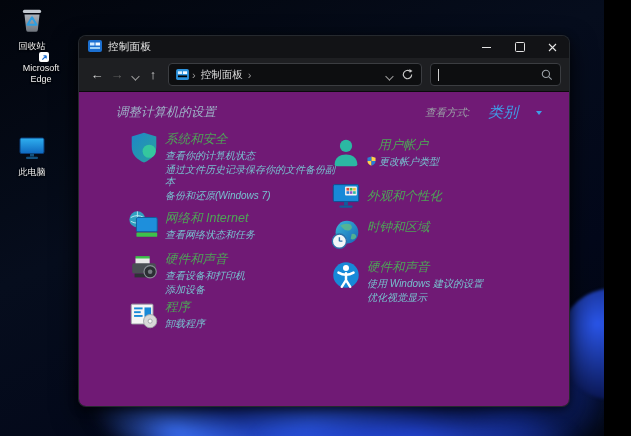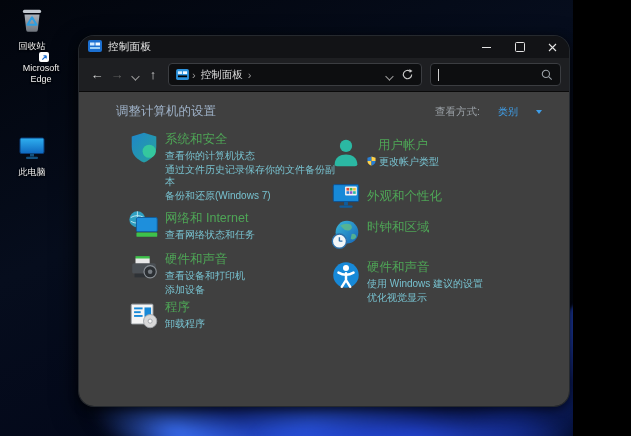--- a/index.html
+++ b/index.html
@@ -1,38 +1,38 @@
 <!DOCTYPE html>
 <html><head>
 <meta charset="utf-8">
 <style>
   html,body{margin:0;padding:0;background:#000;}
-  .stage{position:relative;width:541px;height:436px;overflow:hidden;
+  .stage{position:relative;width:604px;height:436px;overflow:hidden;
          font-family:"Liberation Sans","DejaVu Sans",sans-serif;
-         background:linear-gradient(155deg,#02050c 0%,#060d1d 40%,#03081a 72%,#02060f 100%);padding-left:32px;}
+         background:linear-gradient(155deg,#02050c 0%,#060d1d 40%,#03081a 72%,#02060f 100%);}
   
   .blob{position:absolute;pointer-events:none;}
   .blob.glow{left:90px;top:320px;width:480px;height:160px;background:radial-gradient(closest-side,#15278a,rgba(8,16,60,0));filter:blur(14px);}
   .blob.b1{left:140px;top:355px;width:340px;height:140px;background:radial-gradient(closest-side,#2e5df0,#16309e 65%,rgba(10,20,90,0));filter:blur(6px);transform:rotate(-8deg);}
   .blob.b2{left:410px;top:300px;width:210px;height:170px;background:radial-gradient(closest-side,#1b3fd4,rgba(10,18,80,0));filter:blur(8px);}
   .blob.b3{left:558px;top:288px;width:112px;height:112px;border-radius:50%;background:radial-gradient(circle at 35% 32%,#2a55e8,#0a1650 72%,#050a28);filter:blur(1.5px);}
   .blob.b4{left:88px;top:390px;width:180px;height:80px;background:radial-gradient(closest-side,#3d74ff,rgba(20,40,140,0));filter:blur(6px);transform:rotate(18deg);}
   .blob.b5{left:250px;top:408px;width:330px;height:60px;background:radial-gradient(closest-side,#2447d8,rgba(5,10,40,0));filter:blur(6px);}
 
   
   .dicon{position:absolute;width:58px;display:flex;flex-direction:column;align-items:center;gap:3px;cursor:default;}
   .dicon .lbl{font-size:9px;line-height:10.5px;color:#f2f2f2;text-align:center;text-shadow:0 1px 2px rgba(0,0,0,.95),0 0 2px rgba(0,0,0,.8);}
   .edge-logo{width:30px;height:30px;border-radius:50%;position:relative;
      background:radial-gradient(circle at 64% 36%,#8ff5c9 0%,rgba(140,245,200,0) 42%),
                 conic-gradient(from 150deg at 50% 55%,#2bd8a0,#1aa7e8 25%,#0b50c8 55%,#1470d4 78%,#2bd8a0);}
   .shortcut-badge{position:absolute;left:-2px;bottom:-2px;width:10px;height:10px;background:#fff;border-radius:2px;
      display:flex;align-items:center;justify-content:center;box-shadow:0 0 1px rgba(0,0,0,.6);}
 
   
-  .win{position:absolute;left:78px;top:35px;width:492px;height:372px;border-radius:16px;overflow:hidden;
+  .win{position:absolute;left:78px;top:35px;width:492px;height:372px;border-radius:8px;overflow:hidden;
        background:#10141a;border:1px solid rgba(255,255,255,.09);
        box-shadow:0 10px 26px rgba(0,0,0,.65),0 2px 8px rgba(0,0,0,.5);box-sizing:border-box;}
   .titlebar{height:22px;background:#121316;display:flex;align-items:center;padding-left:9px;}
   .titlebar .t{font-size:10.5px;color:#e8e8e8;margin-left:6px;letter-spacing:.3px;}
   .caption{margin-left:auto;display:flex;height:100%;}
   .capbtn{width:33px;height:100%;display:flex;align-items:center;justify-content:center;}
   .min-glyph{width:9px;height:1px;background:#e4e4e4;}
   .max-glyph{width:8px;height:8px;border:1px solid #e4e4e4;border-radius:1.5px;}
 
   .navbar{height:33px;background:#1e1f22;display:flex;align-items:center;padding:0 8px;border-bottom:1px solid #0a0a0a;}
@@ -44,26 +44,26 @@
   .chev-wrap{width:16px;text-align:center;flex:none;}
   .field{background:#0d0e10;border:1px solid #3b3d41;border-radius:4px;height:23px;display:flex;align-items:center;box-sizing:border-box;}
   .addrbar{width:264px;padding:0 7px;margin-left:3px;}
   .addrbar .crumb{font-size:10.5px;color:#dcdcdc;margin:0 2px;}
   .addrbar .sep{font-size:11px;color:#9a9a9a;margin:0 3px;}
   .addrbar .spring{flex:1;}
   .searchbox{width:131px;margin-left:8px;padding:0 7px;}
   .searchbox input{flex:1;background:transparent;border:none;outline:none;color:#e8e8e8;font-size:10.5px;min-width:0;padding:0;font-family:inherit;}
   .caret{width:1px;height:12px;background:#cfcfcf;margin-right:2px;}
 
-  .client{position:relative;height:316px;background:#404040;}
+  .client{position:relative;height:316px;background:#701a75;font-style:italic;}
   .cp-header{position:absolute;left:37px;right:27px;top:11px;display:flex;align-items:center;}
   .cp-title{font-size:12.5px;color:#9db0c6;}
   .viewby{margin-left:auto;display:flex;align-items:center;gap:18px;}
   .viewby .lab{font-size:10.5px;color:#9aa0a6;}
-  .viewby .val{font-size:10px;color:#3f9ee8;}
+  .viewby .val{font-size:15px;color:#3f9ee8;}
   .tri-down{width:0;height:0;border-left:3.5px solid transparent;border-right:3.5px solid transparent;border-top:4px solid #3f9ee8;margin-top:1px;}
 
   .col{position:absolute;width:215px;}
   .col.left{left:48px;top:38px;}
   .col.right{left:250px;top:44px;}
   .cat{display:flex;gap:4px;}
   .cat .ico{flex:none;width:34px;height:34px;}
   .cat.center{align-items:center;}
   .cat .txt{padding-top:1px;}
   .cat-title{display:block;font-size:12.5px;line-height:16px;color:#4ea556;text-decoration:none;cursor:pointer;}

